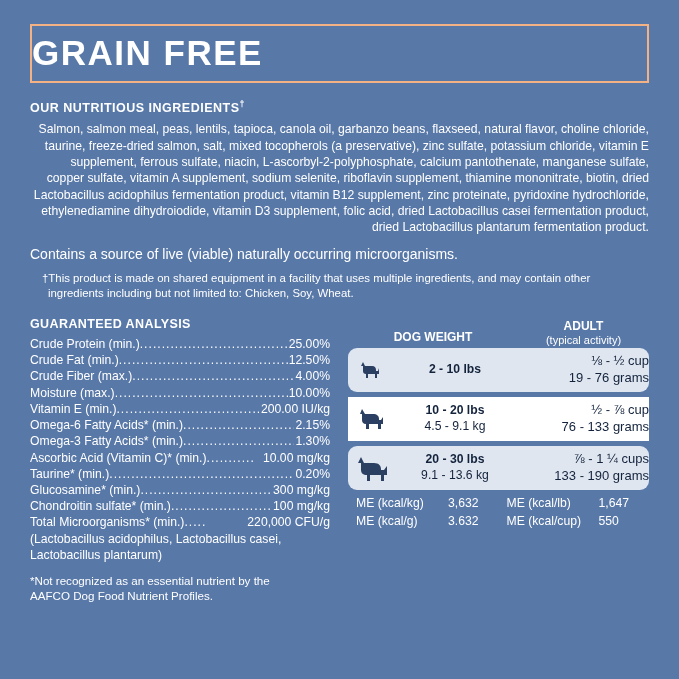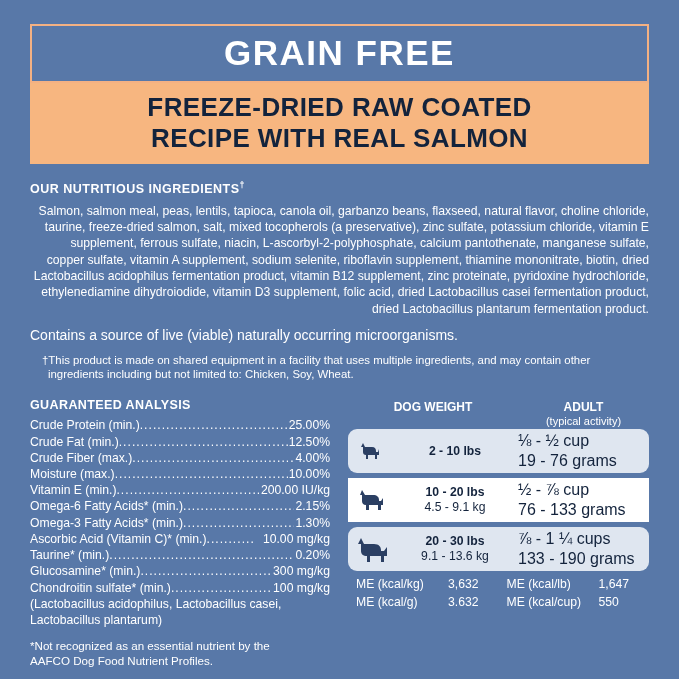--- a/index.html
+++ b/index.html
@@ -15,21 +15,20 @@
     width:679px;height:679px;
     box-sizing:border-box;
     padding:24px 30px 10px 30px;
   }
   
   .hdr-wrap{margin-bottom:14px;}
   .hdr-title{
     background:#5878a8;
     border:2px solid #f4b183;
     color:#ffffff;
-    text-align:center;
     font-size:35px;
     font-weight:bold;
     letter-spacing:1.5px;
     padding:9px 0 11px 0;
     line-height:1;
   }
   .hdr-sub{
     background:#f7b680;
     color:#13233c;
     text-align:center;
@@ -118,21 +117,21 @@
     letter-spacing:.4px;
     margin-bottom:4px;
   }
   .feed-head{
     display:flex;
     color:#ffffff;
     font-weight:bold;
     font-size:12px;
     text-align:center;
   }
-  .fh-dog{width:170px;padding:2px 0;}
+  .fh-dog{width:170px;padding:2px 0;margin-top:11px;}
   .fh-adult{flex:1;padding:2px 0;}
   .fh-sub{
     font-weight:normal;
     font-size:11px;
     display:block;
     margin-top:1px;
   }
   .feed-row{
     display:flex;
     align-items:center;
@@ -151,22 +150,22 @@
   .fr-weight{
     width:126px;
     text-align:center;
     font-size:12.2px;
     line-height:1.28;
     font-weight:bold;
   }
   .fr-weight .kg{font-weight:normal;}
   .fr-amt{
     flex:1;
-    text-align:left;
-    font-size:16px;
+    text-align:right;
+    font-size:13px;
     line-height:1.28;
   }
   .fr-amt .g{display:block;}
   
   .cal-title{
     color:#ffffff;
     font-size:12.5px;
     font-weight:bold;
     letter-spacing:.4px;
     margin:14px 0 4px 0;
@@ -183,24 +182,20 @@
   .cal-v{flex:none;}
   .sup{font-size:.72em;vertical-align:super;}
 </style>
 </head>
 <body>
 
 <div class="page">
 
   <div class="hdr-wrap">
     <div class="hdr-title">GRAIN FREE</div>
-    <div class="hdr-sub">
-      <div>FREEZE-DRIED RAW COATED</div>
-      <div>RECIPE WITH REAL SALMON</div>
-    </div>
   </div>
 
   <div class="sect-head">
     <span>OUR NUTRITIOUS INGREDIENTS</span><span class="sup">†</span>
   </div>
   <div class="ingredients">Salmon, salmon meal, peas, lentils, tapioca, canola oil, garbanzo beans, flaxseed, natural flavor, choline chloride, taurine, freeze-dried salmon, salt, mixed tocopherols (a preservative), zinc sulfate, potassium chloride, vitamin E supplement, ferrous sulfate, niacin, L-ascorbyl-2-polyphosphate, calcium pantothenate, manganese sulfate, copper sulfate, vitamin A supplement, sodium selenite, riboflavin supplement, thiamine mononitrate, biotin, dried Lactobacillus acidophilus fermentation product, vitamin B12 supplement, zinc proteinate, pyridoxine hydrochloride, ethylenediamine dihydroiodide, vitamin D3 supplement, folic acid, dried Lactobacillus casei fermentation product, dried Lactobacillus plantarum fermentation product.</div>
   <div class="contains">Contains a source of live (viable) naturally occurring microorganisms.</div>
   <div class="shared">†This product is made on shared equipment in a facility that uses multiple ingredients, and may contain other ingredients including but not limited to: Chicken, Soy, Wheat.</div>
 
   <div class="lower">
@@ -255,20 +250,25 @@
       </div>
       <div class="ga-row">
         <span class="ga-name">Glucosamine* (min.)</span>
         <span class="ga-dots">..................................................................</span>
         <span class="ga-val">300 mg/kg</span>
       </div>
       <div class="ga-row">
         <span class="ga-name">Chondroitin sulfate* (min.)</span>
         <span class="ga-dots">..................................................................</span>
         <span class="ga-val">100 mg/kg</span>
+      </div>
+      <div class="ga-row">
+        <span class="ga-name">Total Microorganisms* (min.)</span>
+        <span class="ga-dots">.....</span>
+        <span class="ga-val">220,000 CFU/g</span>
       </div>
 
       <div class="ga-sub">(Lactobacillus acidophilus, Lactobacillus casei,</div>
       <div class="ga-sub">Lactobacillus plantarum)</div>
 
       <div class="ga-note">
         <div>*Not recognized as an essential nutrient by the</div>
         <div>AAFCO Dog Food Nutrient Profiles.</div>
       </div>
     </div>

